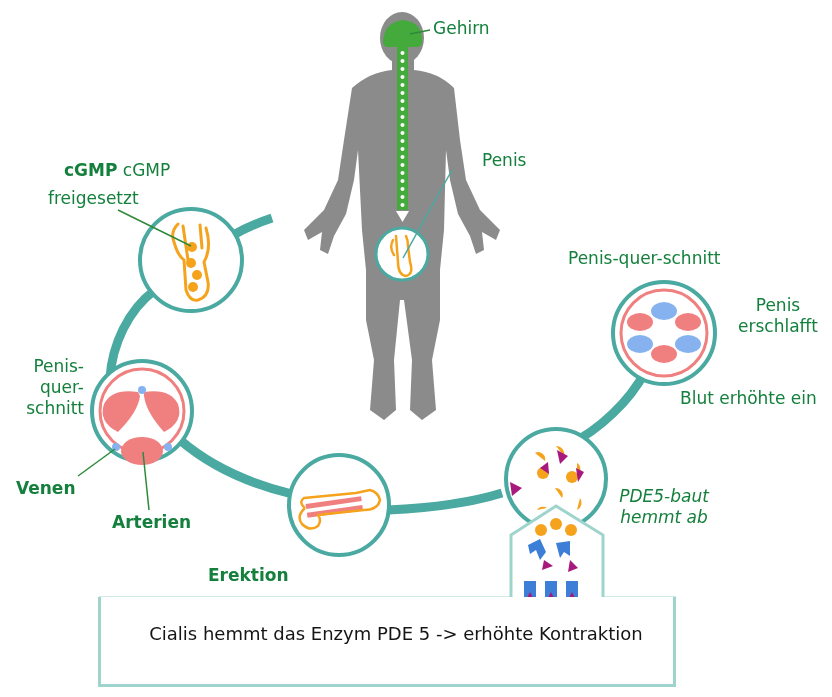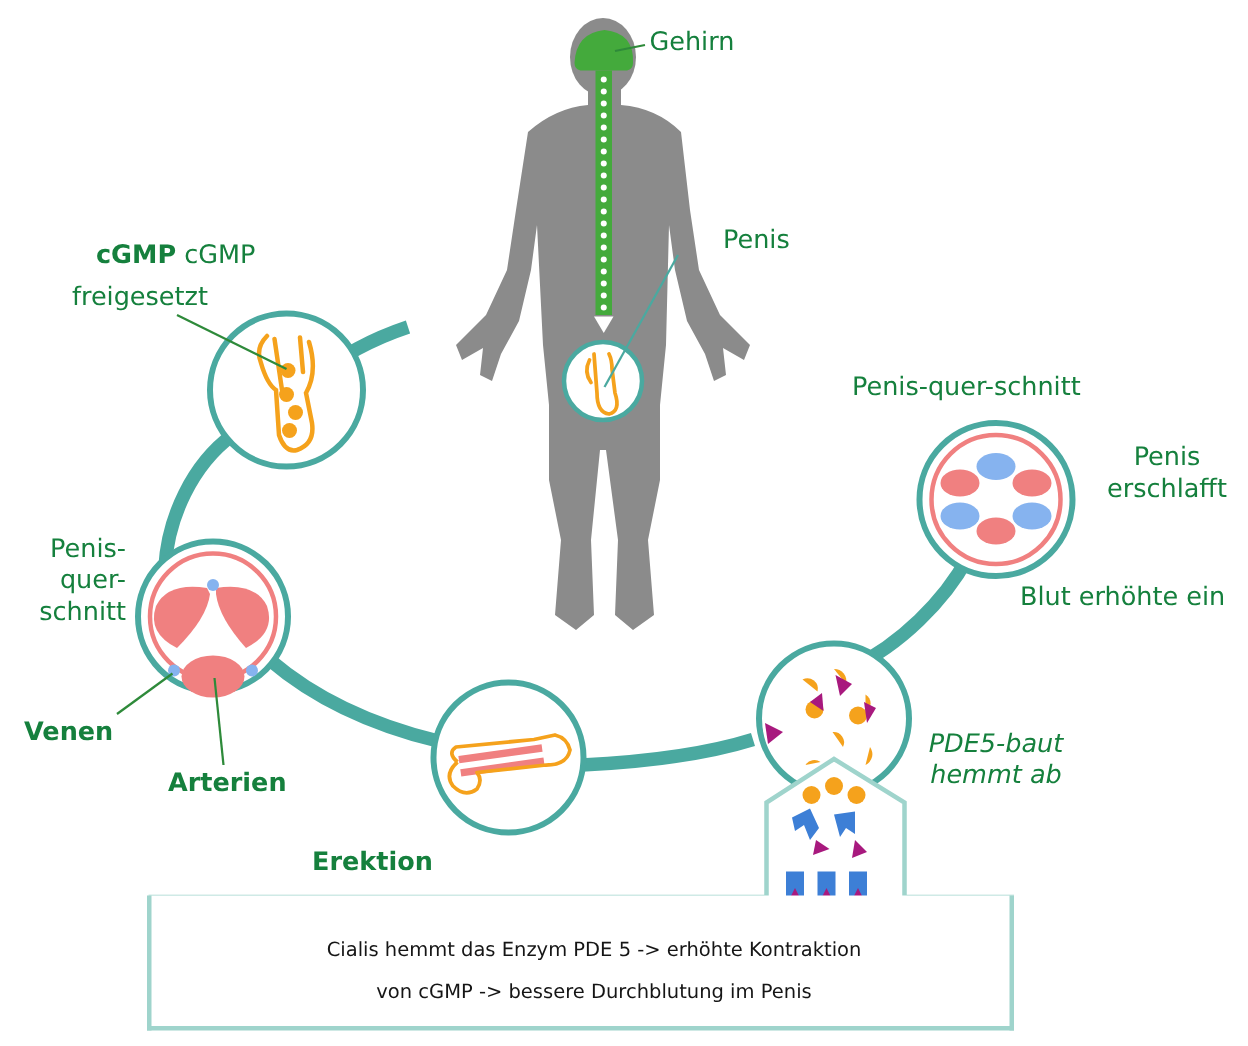--- a/index.html
+++ b/index.html
@@ -2,21 +2,21 @@
 <html><head>
 <meta charset="utf-8">
 <style>
   html, body { margin:0; padding:0; background:#ffffff; }
   body { width:832px; height:697px; position:relative; overflow:hidden; font-family:"DejaVu Sans", sans-serif; color:#111; }
   svg.diagram { position:absolute; left:0; top:0; }
   .lbl { position:absolute; font-size:17px; line-height:21px; color:#15803d; white-space:nowrap; }
   .lbl.b { font-weight:bold; }
   .center { text-align:center; }
   .caption-box { position:absolute; left:98px; top:597px; width:578px; height:90px; box-sizing:border-box; border:3px solid #9fd4cc; border-top:none; background:#fff; }
-  .caption { position:absolute; left:98px; top:620px; width:596px; text-align:center; font-size:13px; line-height:28px; color:#151515; }
+  .caption { position:absolute; left:98px; top:620px; width:596px; text-align:center; font-size:18px; line-height:28px; color:#151515; }
 </style>
 </head>
 <body>
 
 <svg class="diagram" width="832" height="697" viewBox="0 0 832 697">
 
   <path d="M272 218 C 248 226, 226 238, 212 250" fill="none" stroke="#4aa9a0" stroke-width="9"></path>
   <path d="M155 290 C 128 310, 112 345, 110 378" fill="none" stroke="#4aa9a0" stroke-width="9"></path>
   <path d="M180 440 C 215 470, 255 485, 292 494" fill="none" stroke="#4aa9a0" stroke-width="9"></path>
   <path d="M388 510 C 430 508, 470 503, 502 493" fill="none" stroke="#4aa9a0" stroke-width="9"></path>
@@ -166,14 +166,13 @@
 </div>
 <div class="lbl" style="left:680px; top:388px;">Blut erhöhte ein</div>
 <div class="lbl center" style="left:616px; top:486px; width:96px;font-style:italic;">
   <div>PDE5-baut</div>
   <div>hemmt ab</div>
 </div>
 
 <div class="caption-box"></div>
 <div class="caption">
   <div>Cialis hemmt das Enzym PDE 5 -&gt; erhöhte Kontraktion</div>
-  <div>von cGMP -&gt; bessere Durchblutung im Penis</div>
 </div>
 
 </body></html>

